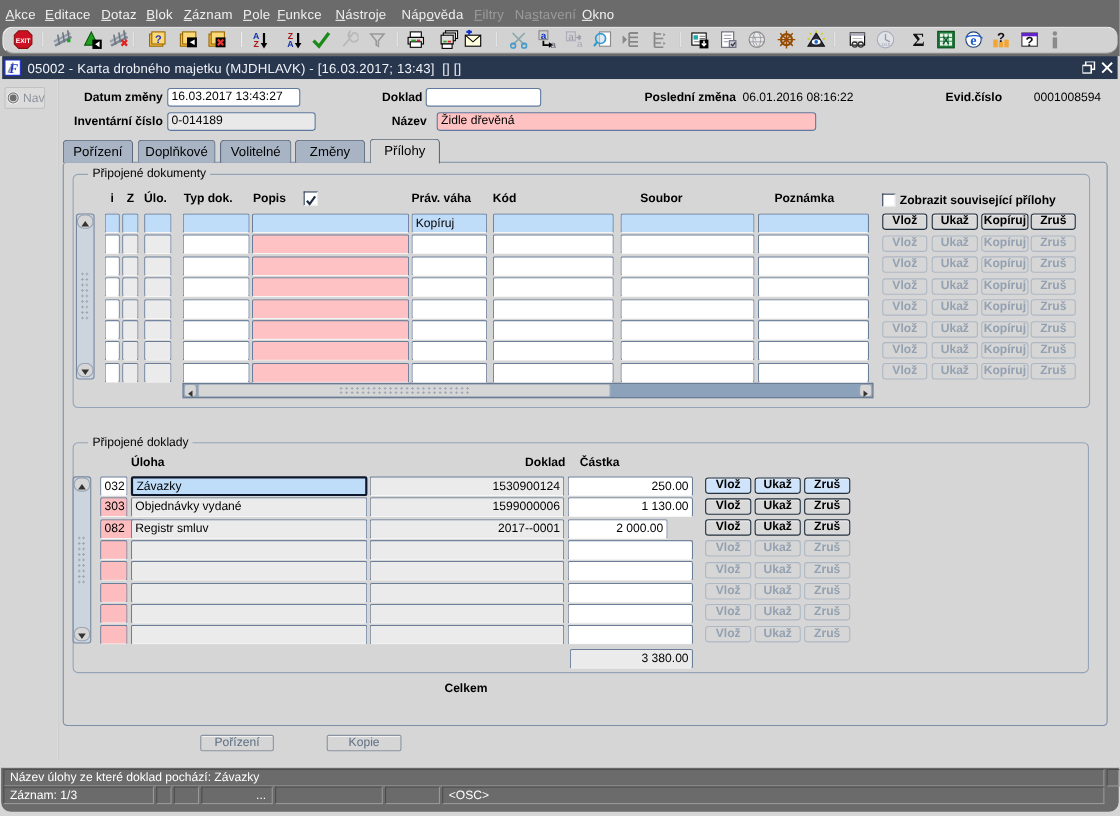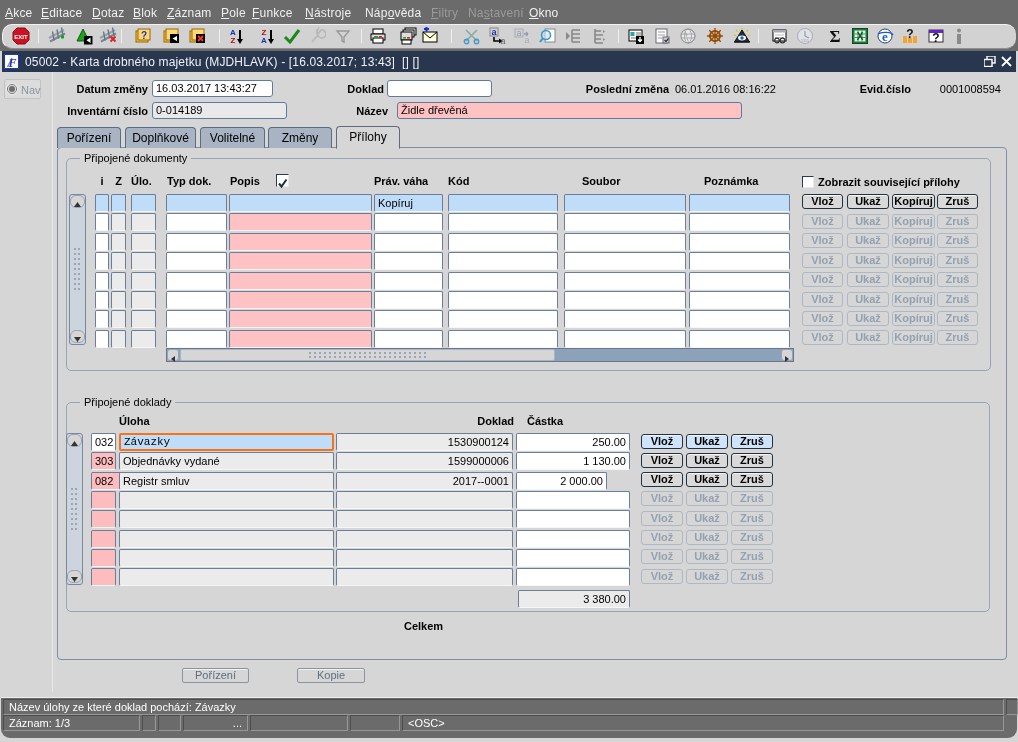--- a/index.html
+++ b/index.html
@@ -7,21 +7,21 @@
 .mi.dim { color:#9b9b9b; }
 .lbl { position:absolute; font-size:11px; font-weight:bold; color:#000; white-space:nowrap; }
 .val { position:absolute; font-size:11px; color:#000; white-space:nowrap; }
 .inp { position:absolute; height:17px; background:#fff; border:1px solid #5f7a9e; border-radius:3px; font-size:11px; line-height:15px; padding:0 3px; color:#000; white-space:nowrap; }
 .c { position:absolute; height:18px; background:#fff; border:1px solid #6a7d99; border-bottom:1px solid #f6f6f6; border-radius:2px; font-size:11px; line-height:16px; padding:0 3px; color:#000; white-space:nowrap; overflow:hidden; }
 .c.blue { background:#bfdcf9; }
 .c.pink { background:#fec2c4; }
 .c.pinkn { background:#fdbcbe; }
 .c.gray { background:#ebebeb; }
 .c.r { text-align:right; }
-.c.red { border:2px solid #f97316; line-height:14px;font-family:Liberation Mono, monospace; }
+.c.red { border:2px solid #0f172a; line-height:14px; }
 .btn { position:absolute; height:15px; background:#d9d9d9; border:1px solid #223140; border-radius:3px; font-size:11px; font-weight:bold; text-align:center; line-height:12px; color:#000; box-shadow:inset 0 1px 0 #f4f4f4; }
 .btn.dis { border-color:#aeb8c4; color:#94a1b1; background:#d6d6d6; box-shadow:none; }
 .btn.b2blue { background:#cfe4fa; }
 .tab { position:absolute; top:127px; height:21px; background:#a8b4c4; border:1px solid #5c6b7d; border-bottom:none; border-radius:4px 4px 0 0; font-size:12px; text-align:center; line-height:20px; color:#000; }
 .sbox { position:absolute; height:16px; border-top:1px solid #4d4d4d; border-left:1px solid #4d4d4d; border-bottom:1px solid #989898; border-right:1px solid #989898; color:#fff; font-size:11px; line-height:14px; padding:0 5px; }
 .sbox.sr { text-align:right; }
 .gbox { position:absolute; border:1px solid #96a4b8; border-radius:5px; }
 .glbl { position:absolute; font-size:11px; color:#000; background:#d6d6d6; padding:0 4px; white-space:nowrap; }
 </style></head>
 <body>

